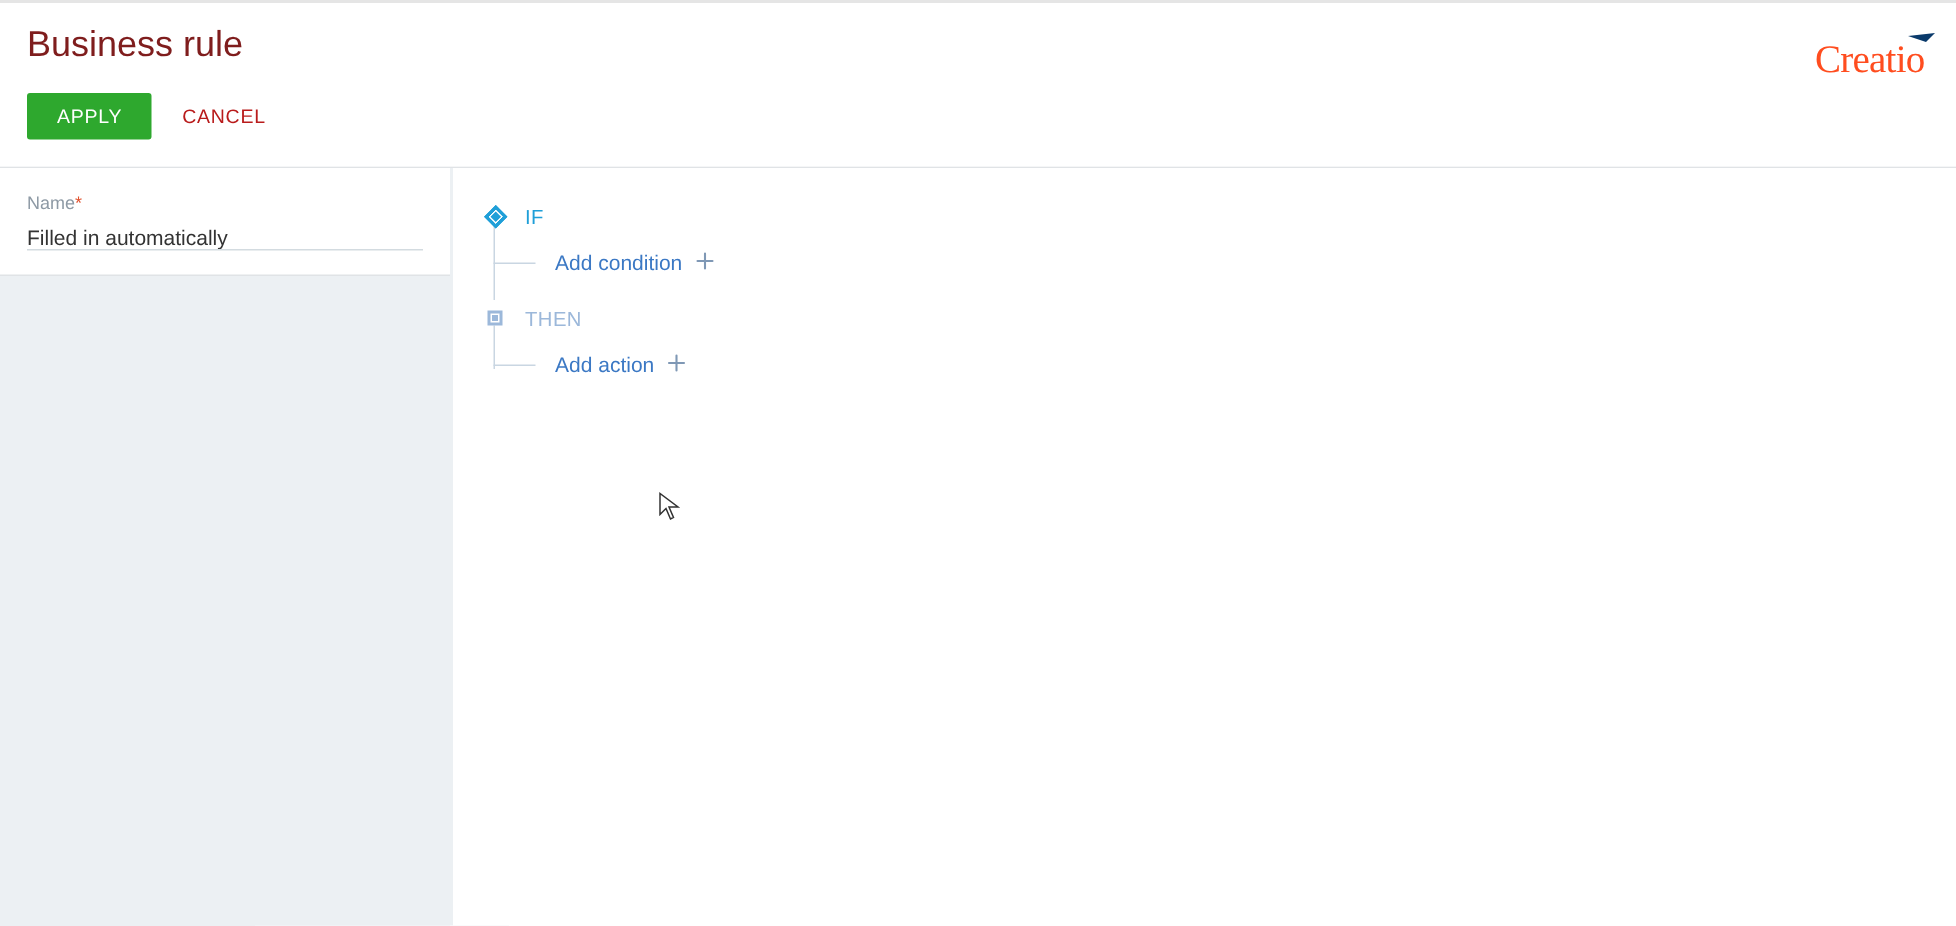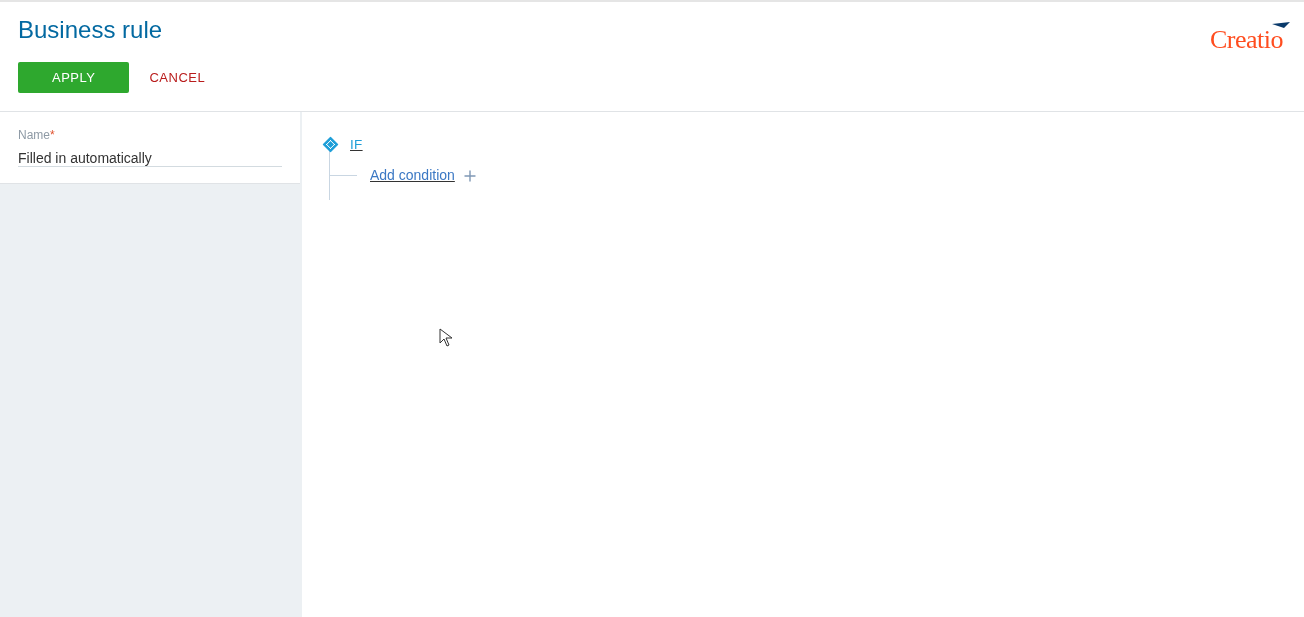--- a/index.html
+++ b/index.html
@@ -15,33 +15,33 @@
     border-top: 2px solid #e5e5e5;
   }
   .header {
     background: #fff;
     padding: 14px 18px 18px 18px;
     position: relative;
   }
   .page-title {
     font-size: 24px;
     font-weight: 400;
-    color: #0369a1;
+    color: #7f1d1d;
     margin-bottom: 18px;
   }
   .toolbar {
     display: flex;
     align-items: center;
     gap: 20px;
   }
   .btn-apply {
     background: #2ea82e;
     color: #fff;
     border: none;
-    padding: 8px 34px;
+    padding: 8px 20px;
     font-size: 13px;
     letter-spacing: 0.5px;
     cursor: pointer;
     font-weight: 500;
     border-radius: 2px;
   }
   .btn-cancel {
     background: none;
     border: none;
     color: #b91c1c;
@@ -95,21 +95,21 @@
     background: transparent;
     outline: none;
   }
   .main {
     flex: 1;
     background: #fff;
     margin-left: 2px;
     padding: 18px 20px;
     position: relative;
   }
-  .rule-tree { position: relative; text-decoration: underline; }
+  .rule-tree { position: relative; }
   .node-row {
     display: flex;
     align-items: center;
     height: 28px;
     position: relative;
   }
   .node-marker {
     width: 16px;
     height: 16px;
     display: flex;
@@ -148,21 +148,21 @@
     color: #1f9fd8;
     letter-spacing: 0.3px;
   }
   .node-label.muted { color: #9cb8da; }
   .node-link {
     margin-left: 12px;
     color: #3b78c4;
     font-size: 14px;
     cursor: pointer;
     display: inline-flex;
-    align-items: flex-end;
+    align-items: flex-start;
     gap: 8px;
   }
   .plus-icon {
     display: inline-flex;
     width: 14px; height: 14px;
     align-items: center;
     justify-content: center;
   }
   .plus-icon svg { display: block; }
   .connector-v {
@@ -250,20 +250,41 @@
             <span>Add condition</span>
             <span class="plus-icon">
               <svg width="12" height="12" viewBox="0 0 12 12">
                   <path d="M6 1v10M1 6h10" stroke="#7f98b5" stroke-width="1.4" stroke-linecap="round"></path>
                 </svg>
             </span>
           </a>
         </div>
       </div>
 
+      <div class="branch">
+        <div class="connector-v" style="top:14px; height:34px;"></div>
+        <div class="node-row">
+          <span class="node-marker">
+              <span class="square"></span>
+            </span>
+          <span class="node-label muted">THEN</span>
+        </div>
+        <div class="child-row">
+          <div class="connector-h"></div>
+          <span class="dot-wrap"><span class="dot muted"></span></span>
+          <a class="node-link">
+            <span>Add action</span>
+            <span class="plus-icon">
+              <svg width="12" height="12" viewBox="0 0 12 12">
+                  <path d="M6 1v10M1 6h10" stroke="#7f98b5" stroke-width="1.4" stroke-linecap="round"></path>
+                </svg>
+            </span>
+          </a>
+        </div>
+      </div>
 
     </div>
   </main>
 </div>
 
 <div class="cursor">
   <svg width="16" height="20" viewBox="0 0 16 20">
     <path d="M1 1 L1 15 L5 11 L8 18 L10 17 L7 10 L13 10 Z" fill="#fff" stroke="#333" stroke-width="1"></path>
   </svg>
 </div>

